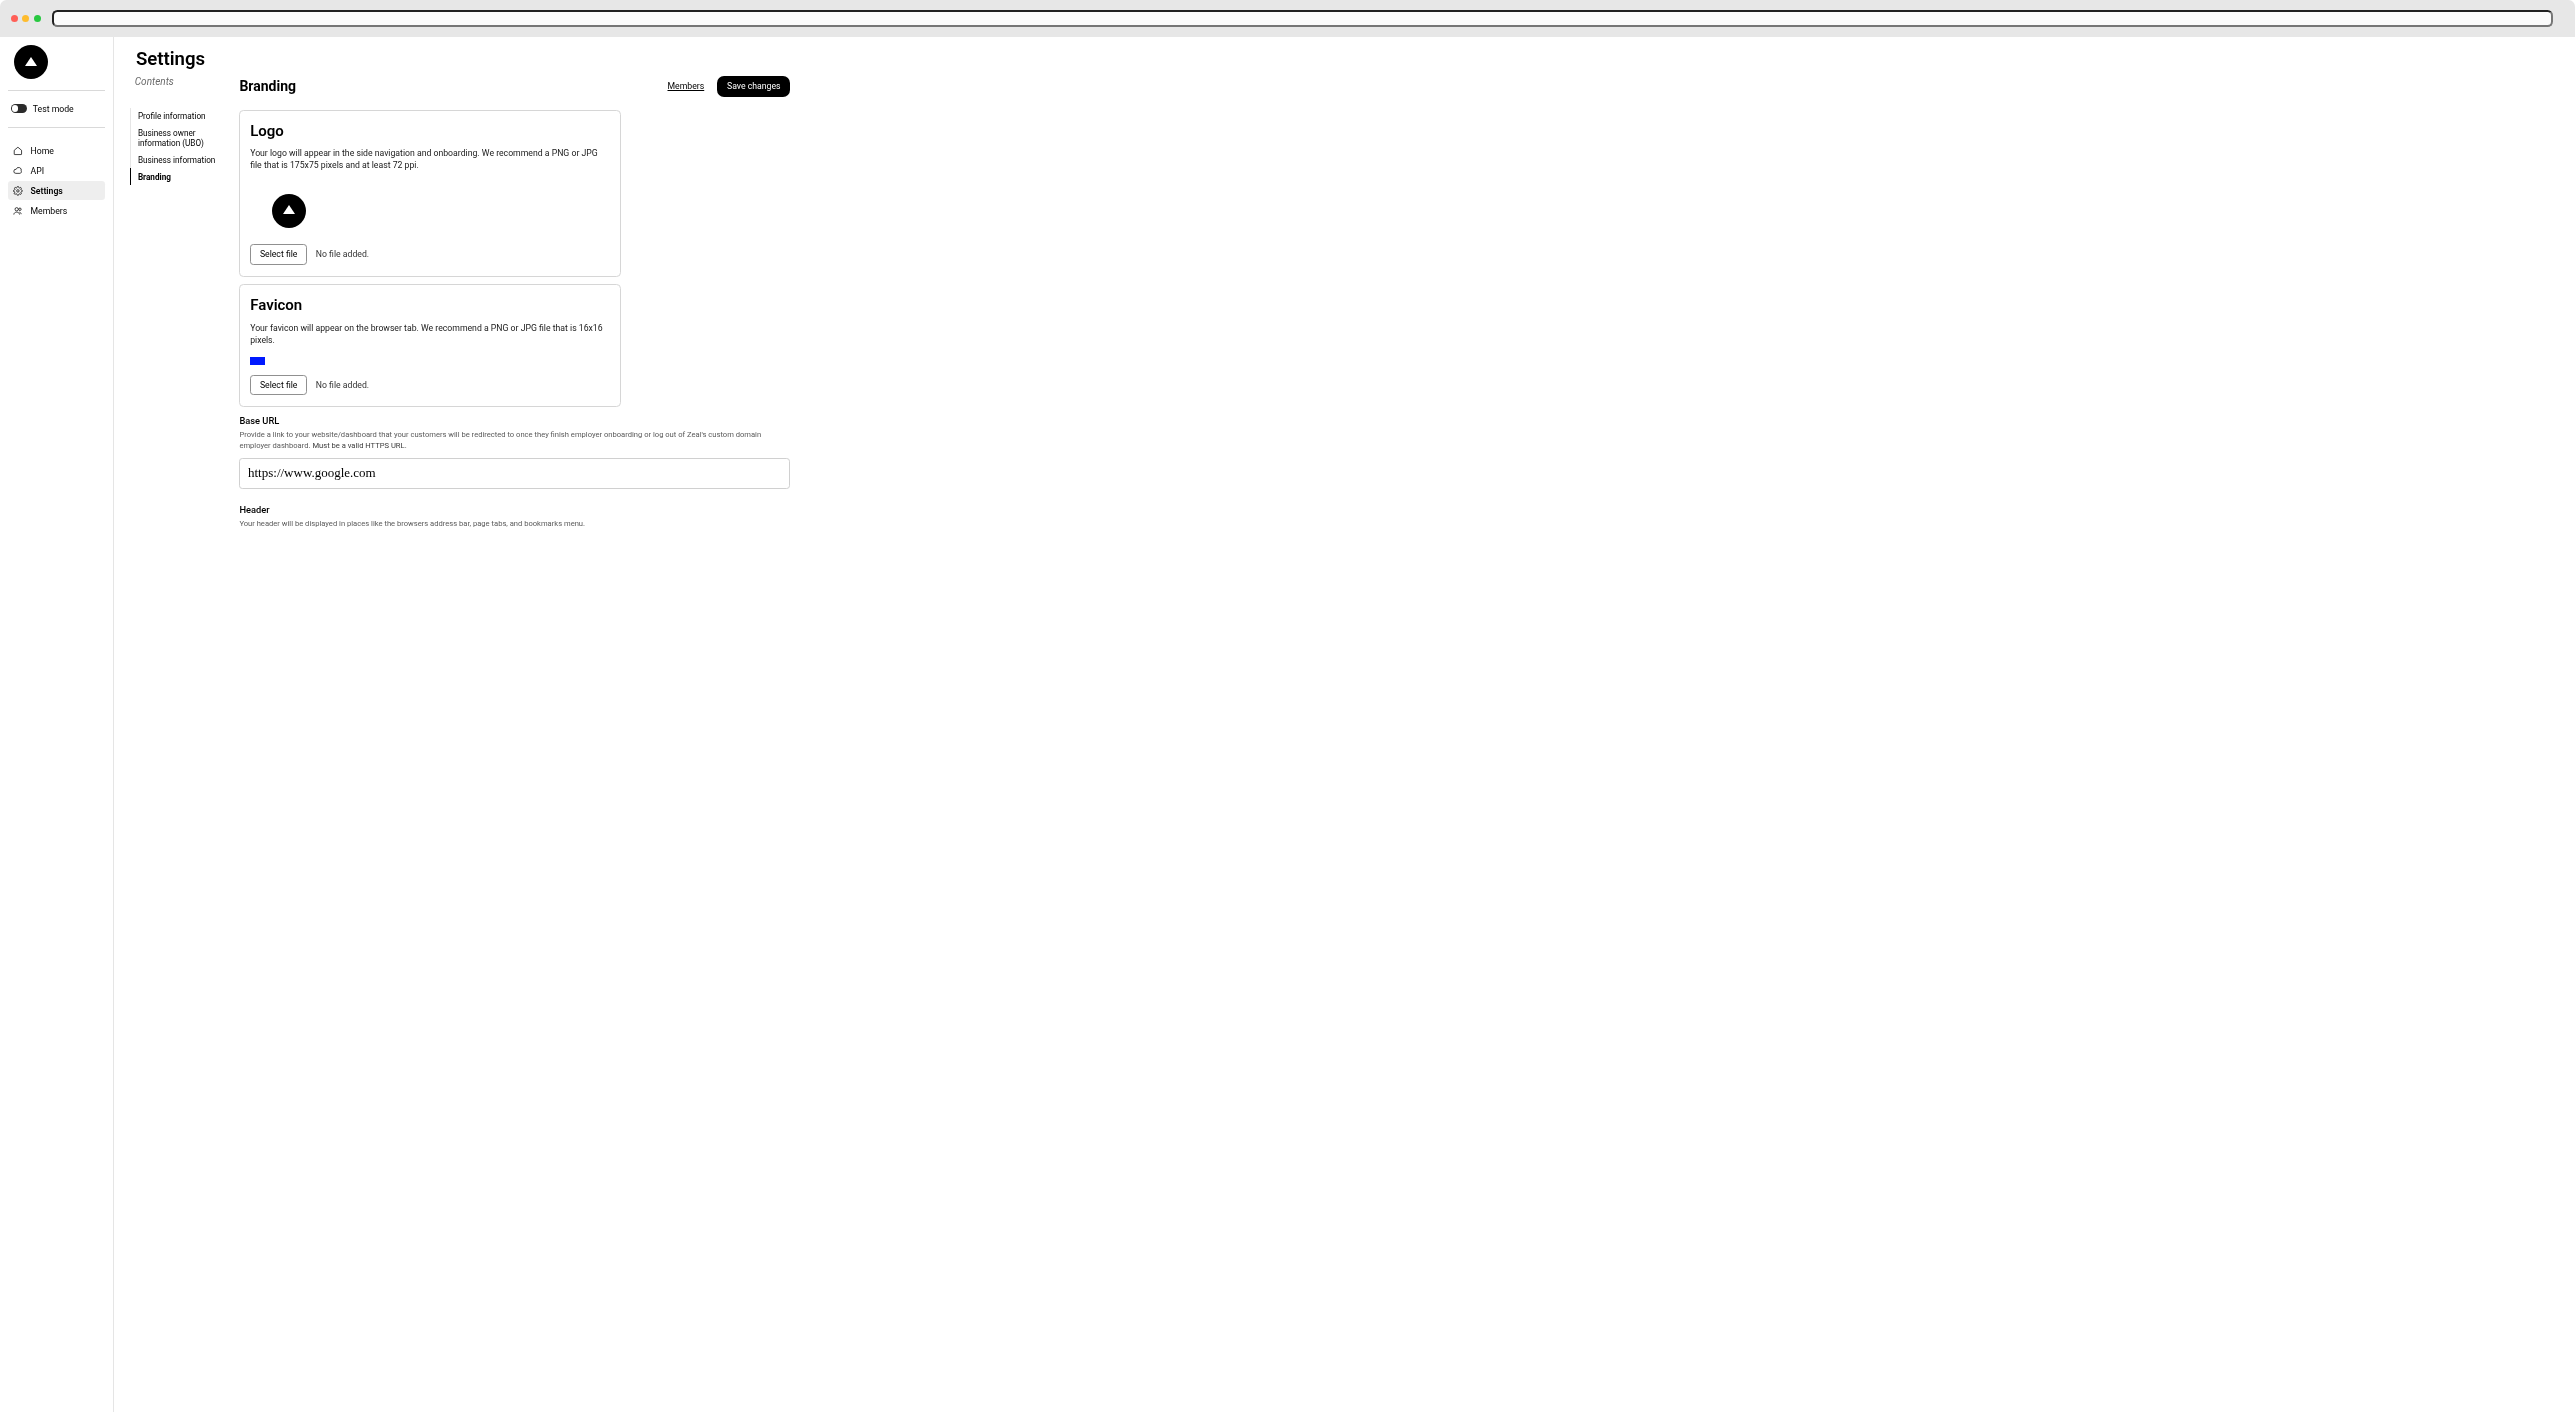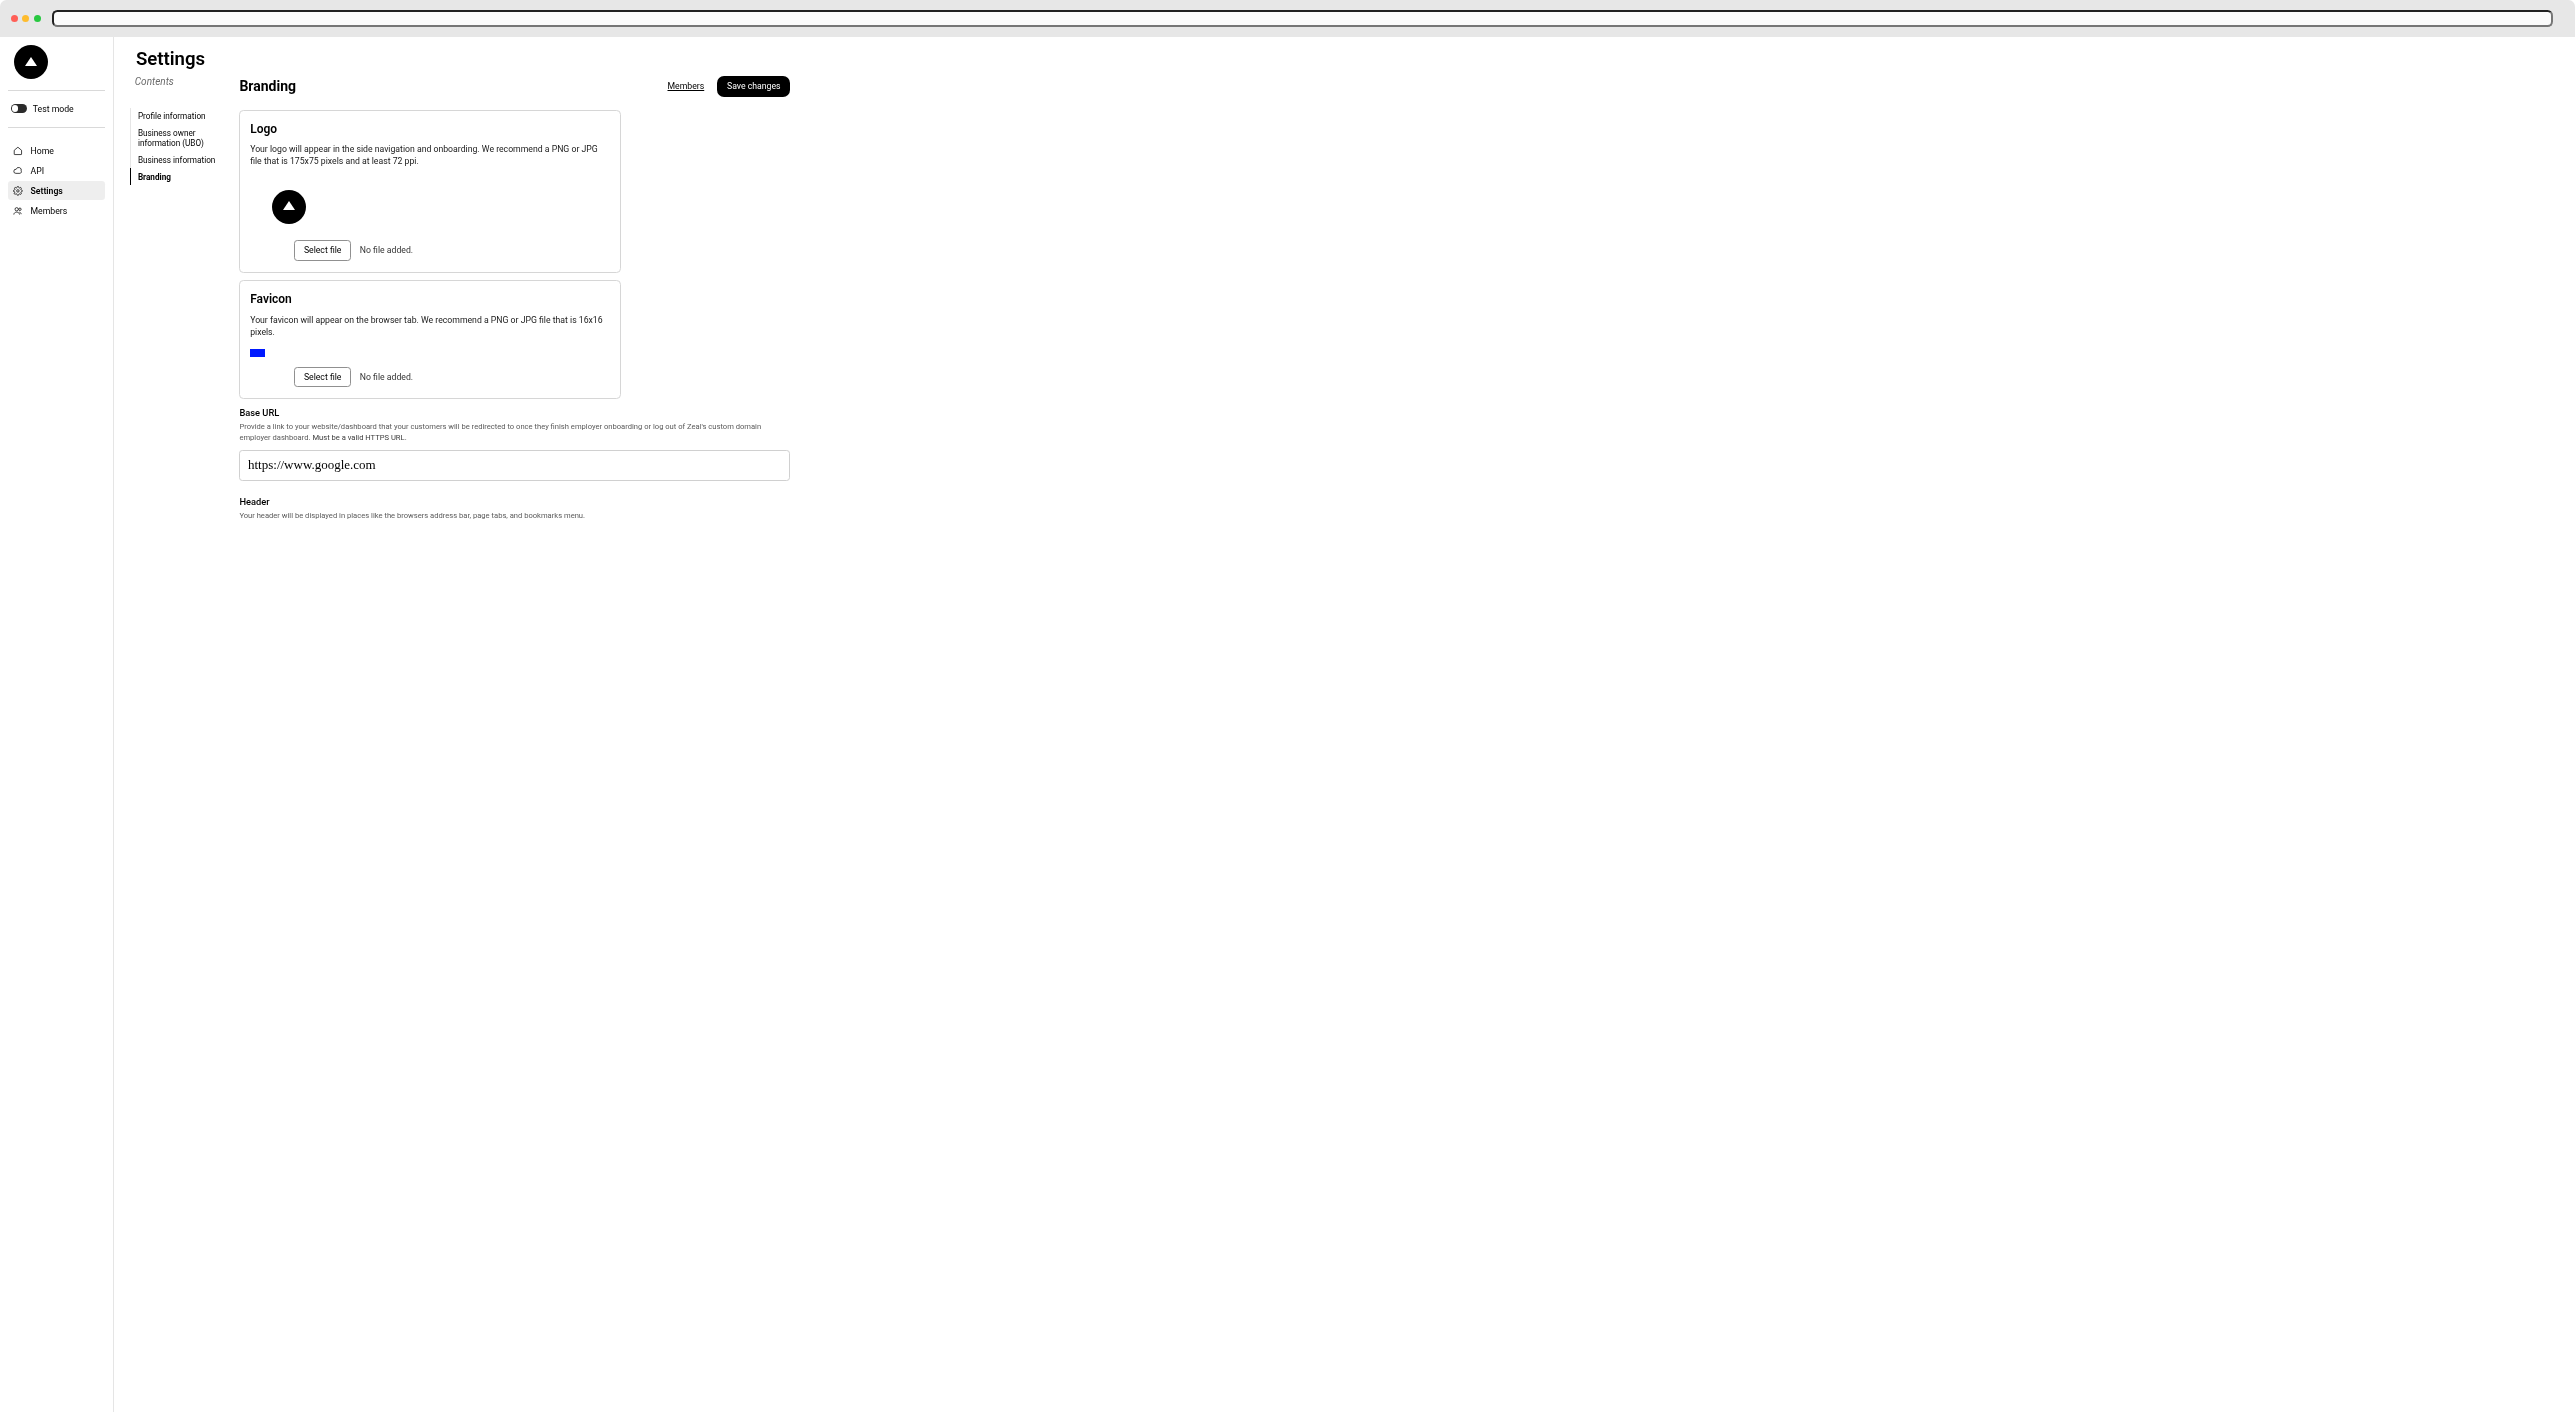--- a/index.html
+++ b/index.html
@@ -230,21 +230,21 @@
     }
     .card {
       border: 0.5px solid #d6d6d6;
       border-radius: 4.4px;
       padding: 11px 9.8px;
       margin-bottom: 7.6px;
       max-width: 382px;
     }
     .card-title {
       font-weight: 600;
-      font-size: 12px;
+      font-size: 15px;
       margin-bottom: 7.6px;
     }
     .card-desc {
       font-size: 8.7px;
       line-height: 1.4;
       color: #1a1a1a;
       margin-bottom: 11px;
     }
     .logo-preview-wrap {
       padding-left: 22px;
@@ -263,21 +263,20 @@
     .favicon-preview {
       width: 15.3px;
       height: 7.6px;
       background: #0019ff;
       margin-bottom: 9.8px;
     }
     .file-row {
       display: flex;
       align-items: center;
       gap: 8.7px;
-      margin-left: 44px;
     }
     .btn-outline {
       background: #ffffff;
       border: 0.5px solid #909090;
       border-radius: 3.3px;
       padding: 4.4px 8.7px;
       font-size: 8.7px;
       cursor: pointer;
       font-family: inherit;
     }

